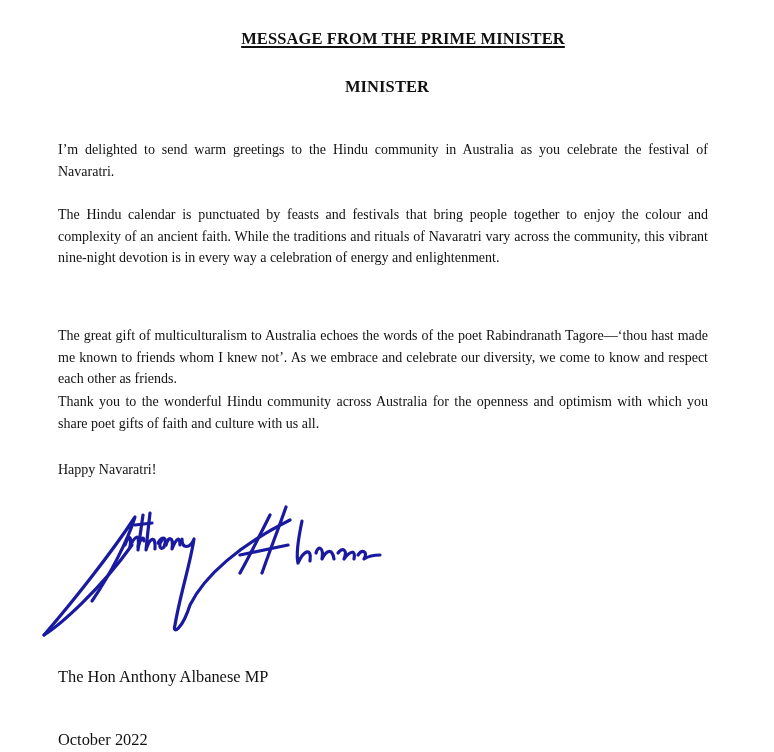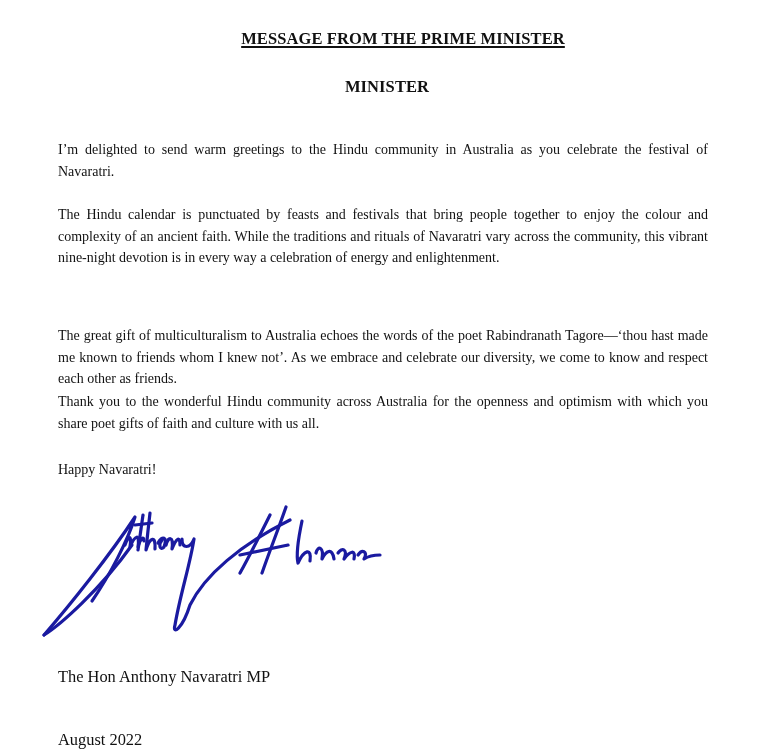--- a/index.html
+++ b/index.html
@@ -63,17 +63,17 @@
       <path d="M230 20 C 220 40, 210 60, 200 78 M 246 12 C 238 35, 230 55, 222 78"></path>
       <path d="M200 60 L 248 50"></path>
       <path d="M262 26 C 258 45, 256 60, 258 68 C 264 55, 272 52, 270 66"></path>
       <path d="M276 58 C 278 50, 284 52, 282 64 C 286 56, 292 52, 294 64"></path>
       <path d="M298 58 C 302 52, 308 54, 304 64 C 310 56, 316 54, 314 64"></path>
       <path d="M318 60 C 322 54, 328 56, 324 64 C 330 60, 336 60, 340 60"></path>
     </svg>
   </div>
 
   <div class="sig-block">
-    <div>The Hon Anthony Navaratri MP</div>
+    <div>The Hon Anthony Albanese MP</div>
   </div>
 
-  <div class="date">August 2022</div>
+  <div class="date">October 2022</div>
 </div>
 
 </body></html>

